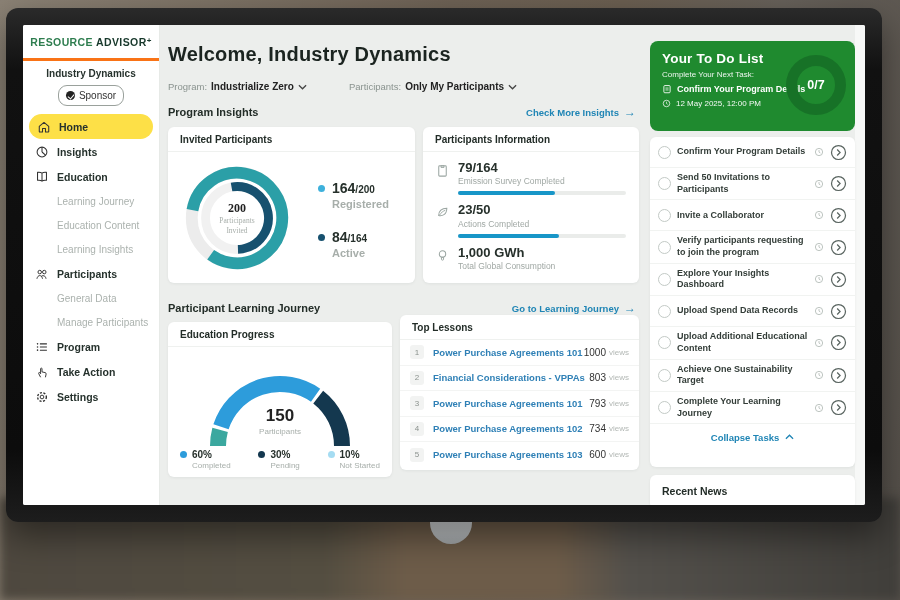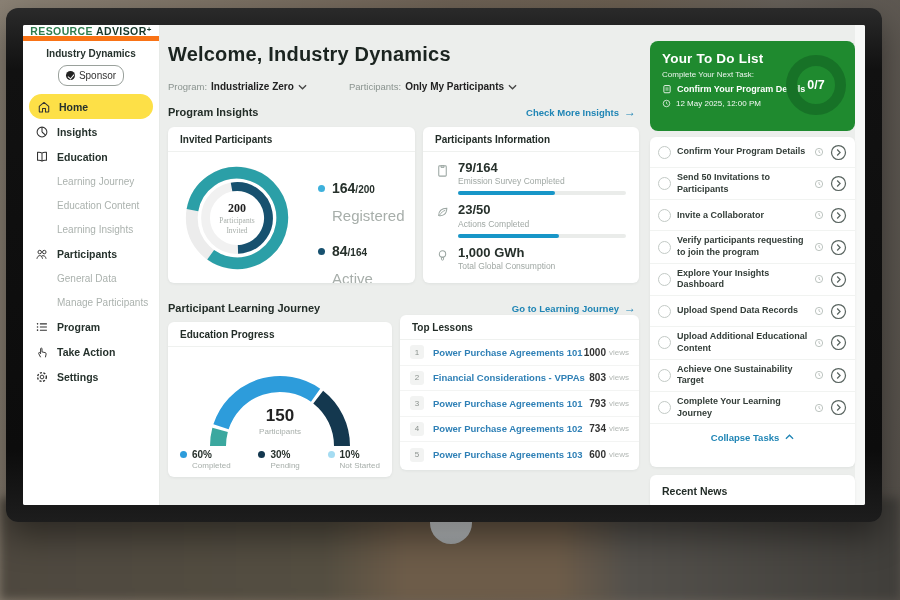--- a/index.html
+++ b/index.html
@@ -13,21 +13,21 @@
     background:linear-gradient(180deg,#e9ebec,#b9bdbf 70%,#9fa3a5); }
   .monitor { position:absolute; left:6px; top:8px; width:876px; height:514px; border-radius:12px;
     background:linear-gradient(180deg,#2a2a2a,#111 12%,#0c0c0c 86%,#1d1d1d);
     box-shadow:0 14px 34px rgba(0,0,0,.45); }
   .screen { position:absolute; left:17px; top:17px; width:842px; height:480px; background:#ECEEEC;
     border-radius:2px; overflow:hidden; }
   .scroll-strip { position:absolute; right:0; top:0; width:10px; height:100%; background:#F7F8F7; }
 
   
   .sidebar { position:absolute; left:0; top:0; width:137px; height:100%; background:#fff; border-right:1px solid #E7EAE7; }
-  .logo { height:16px; display:flex; align-items:center; justify-content:center; border-bottom:5px solid #f97316;
+  .logo { height:36px; display:flex; align-items:center; justify-content:center; border-bottom:3px solid #f97316;
     font-size:10.5px; font-weight:bold; letter-spacing:.4px; }
   .logo .g { color:#2E7D4F; } .logo .d { color:#17382B; margin-left:3px; } .logo .plus { color:#17382B; font-size:8px; vertical-align:top; }
   .org { margin-top:7px; text-align:center; font-size:10px; font-weight:bold; color:#26322D; }
   .sponsor { margin:6px auto 8px; width:66px; height:21px; border:1px solid #9AA19C; border-radius:9px;
     display:flex; align-items:center; justify-content:center; gap:4px; font-size:10px; color:#333; }
   .sp-ico { width:9px; height:9px; border-radius:50%; background:#222; position:relative; }
   .sp-ico:after { content:""; position:absolute; left:3px; top:2px; width:3px; height:5px; border:solid #fff; border-width:0 1.2px 1.2px 0; transform:rotate(40deg); }
   .nav { margin-top:4px; }
   .nav-item, .nav-sub { display:flex; align-items:center; gap:8px; height:25px; padding:0 10px 0 12px; cursor:pointer; }
   .nav-item { font-size:10.5px; font-weight:bold; color:#26322D; }
@@ -53,21 +53,21 @@
   
   .donut-wrap { position:absolute; left:10px; top:32px; width:118px; height:118px;font-family:Liberation Serif, serif; }
   .donut-center { position:absolute; inset:0; display:flex; flex-direction:column; align-items:center; justify-content:center; text-align:center; }
   .donut-center .v { font-size:12px; font-weight:bold; color:#222; }
   .donut-center .l { font-size:7.5px; color:#A7AEAA; width:56px; line-height:1.3; }
   .ip-legend { position:absolute; left:150px; top:54px; display:flex; flex-direction:column; gap:20px; }
   .ipl-item { display:flex; gap:7px; }
   .ipl-dot { width:7px; height:7px; border-radius:50%; margin-top:4px; }
   .ipl-val { font-size:14px; font-weight:bold; color:#26302B; line-height:1; }
   .ipl-val .tot { font-size:10px; }
-  .ipl-lab { font-size:15px; color:#A7AEAA; margin-top:12px; }
+  .ipl-lab { font-size:11px; color:#A7AEAA; margin-top:3px;font-weight:bold; }
 
   
   .pi-body { padding:9px 12px 0; }
   .pi-row { display:flex; gap:8px; margin-bottom:8px; }
   .pi-row svg { width:15px; height:15px; flex:0 0 15px; margin-top:2px; }
   .pi-val { font-size:13px; font-weight:bold; color:#26302B; line-height:1.1; }
   .pi-lab { font-size:8.5px; color:#A0A8A4; margin-top:1px; }
   .pi-bar { margin-top:5px; width:168px; height:4px; border-radius:2px; background:#EAECEA; }
   .pi-fill { height:4px; border-radius:2px; background:#1896C8; }
 
@@ -81,21 +81,21 @@
   .epl-dot { width:7px; height:7px; border-radius:50%; margin-top:2px; }
   .epl-pct { font-size:10px; font-weight:bold; color:#26302B; line-height:1.1; }
   .epl-lab { font-size:8px; color:#A7AEAA; margin-top:1px; }
 
   
   .tl-row { display:flex; align-items:center; height:25.5px; padding:0 10px; border-bottom:1px solid #F3F4F3; cursor:default; }
   .tl-row:last-child { border-bottom:none; }
   .tl-rank { width:14px; height:14px; border-radius:3px; background:#F2F3F2; color:#8A918D; font-size:8px;
     display:flex; align-items:center; justify-content:center; }
   .tl-title { flex:1; margin-left:9px; font-size:9.5px; font-weight:bold; color:#2F80B6; cursor:pointer; }
-  .tl-views { font-size:10px; font-weight:bold; color:#333; }
+  .tl-views { font-size:10px; font-weight:normal; color:#333; }
   .tl-suffix { font-size:8px; color:#B3B8B5; margin-left:3px; }
 
   
   .todo-hero { position:absolute; left:627px; top:16px; width:205px; height:90px; background:#1F8A2F; border-radius:8px; color:#fff; padding:10px 12px; }
   .th-title { font-size:13.5px; font-weight:bold; letter-spacing:.2px; }
   .th-sub { font-size:8px; margin-top:4px; opacity:.92; }
   .th-task { font-size:9px; font-weight:bold; margin-top:5px; display:flex; align-items:center; gap:5px; }
   .th-date { font-size:8px; margin-top:5px; display:flex; align-items:center; gap:5px; opacity:.95; }
   .th-ring { position:absolute; right:9px; top:14px; width:60px; height:60px; border-radius:50%; border:11px solid #177227;
     display:flex; align-items:center; justify-content:center; font-size:12.5px; font-weight:bold; }

